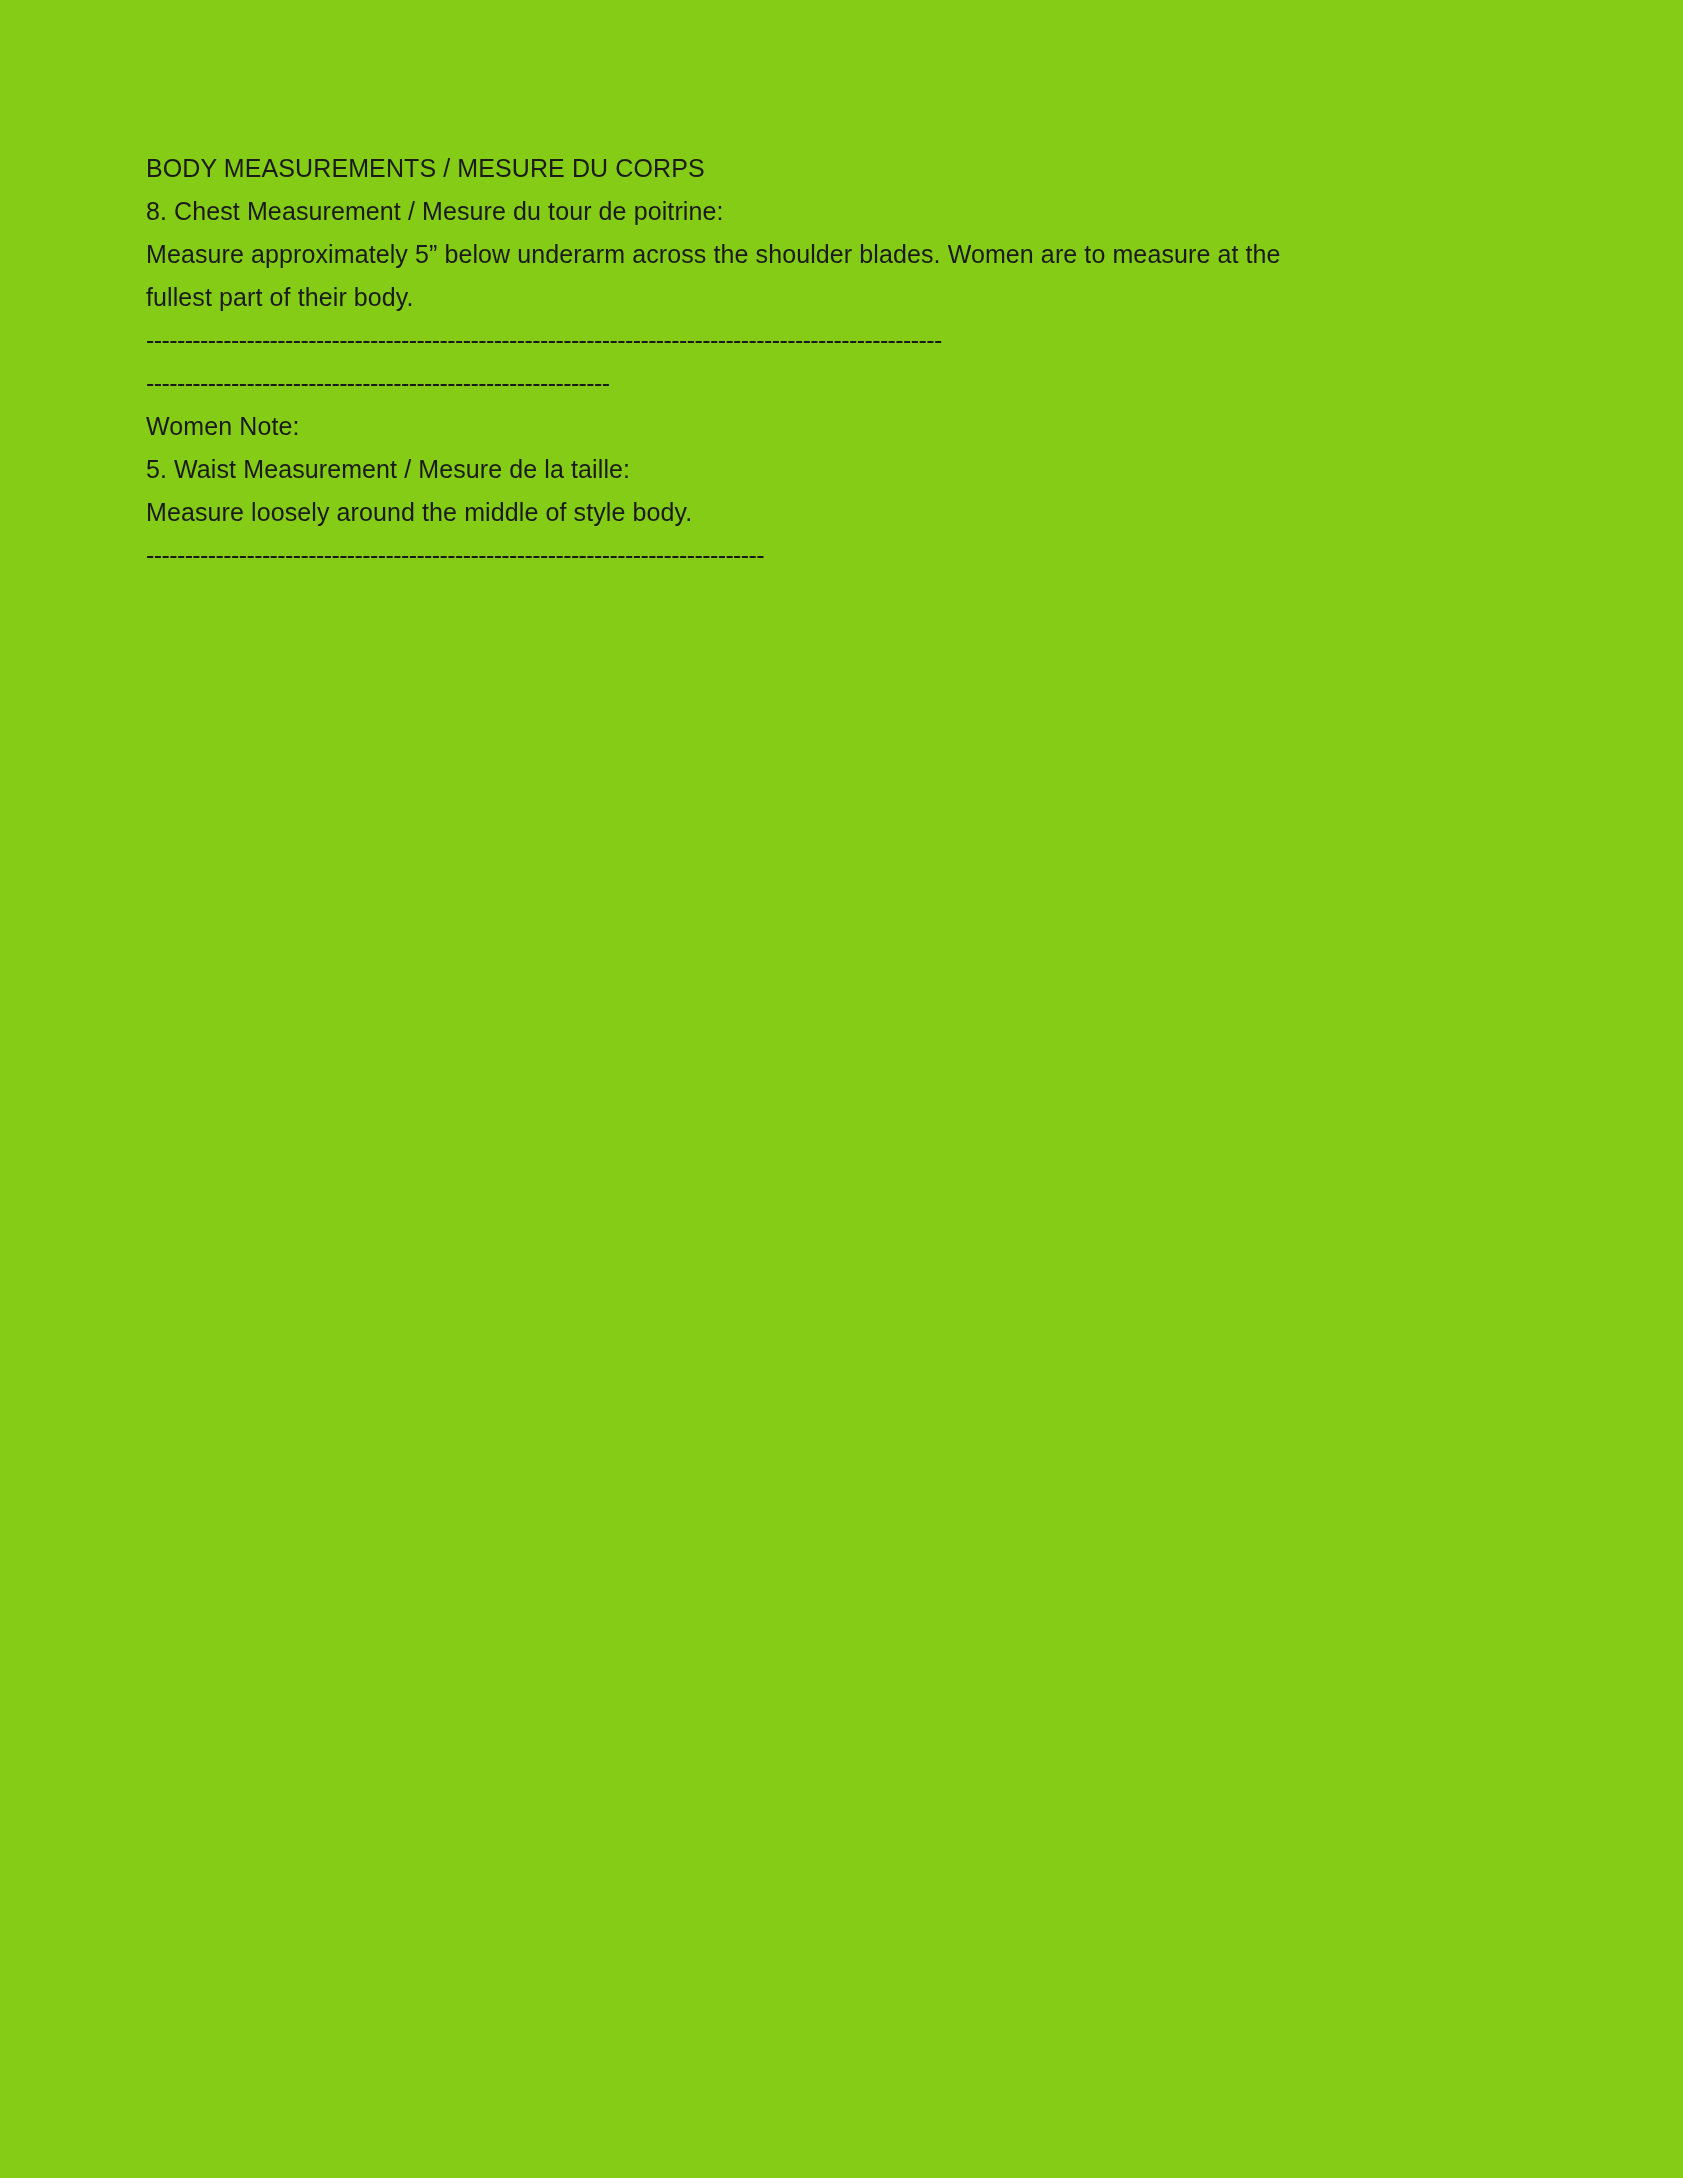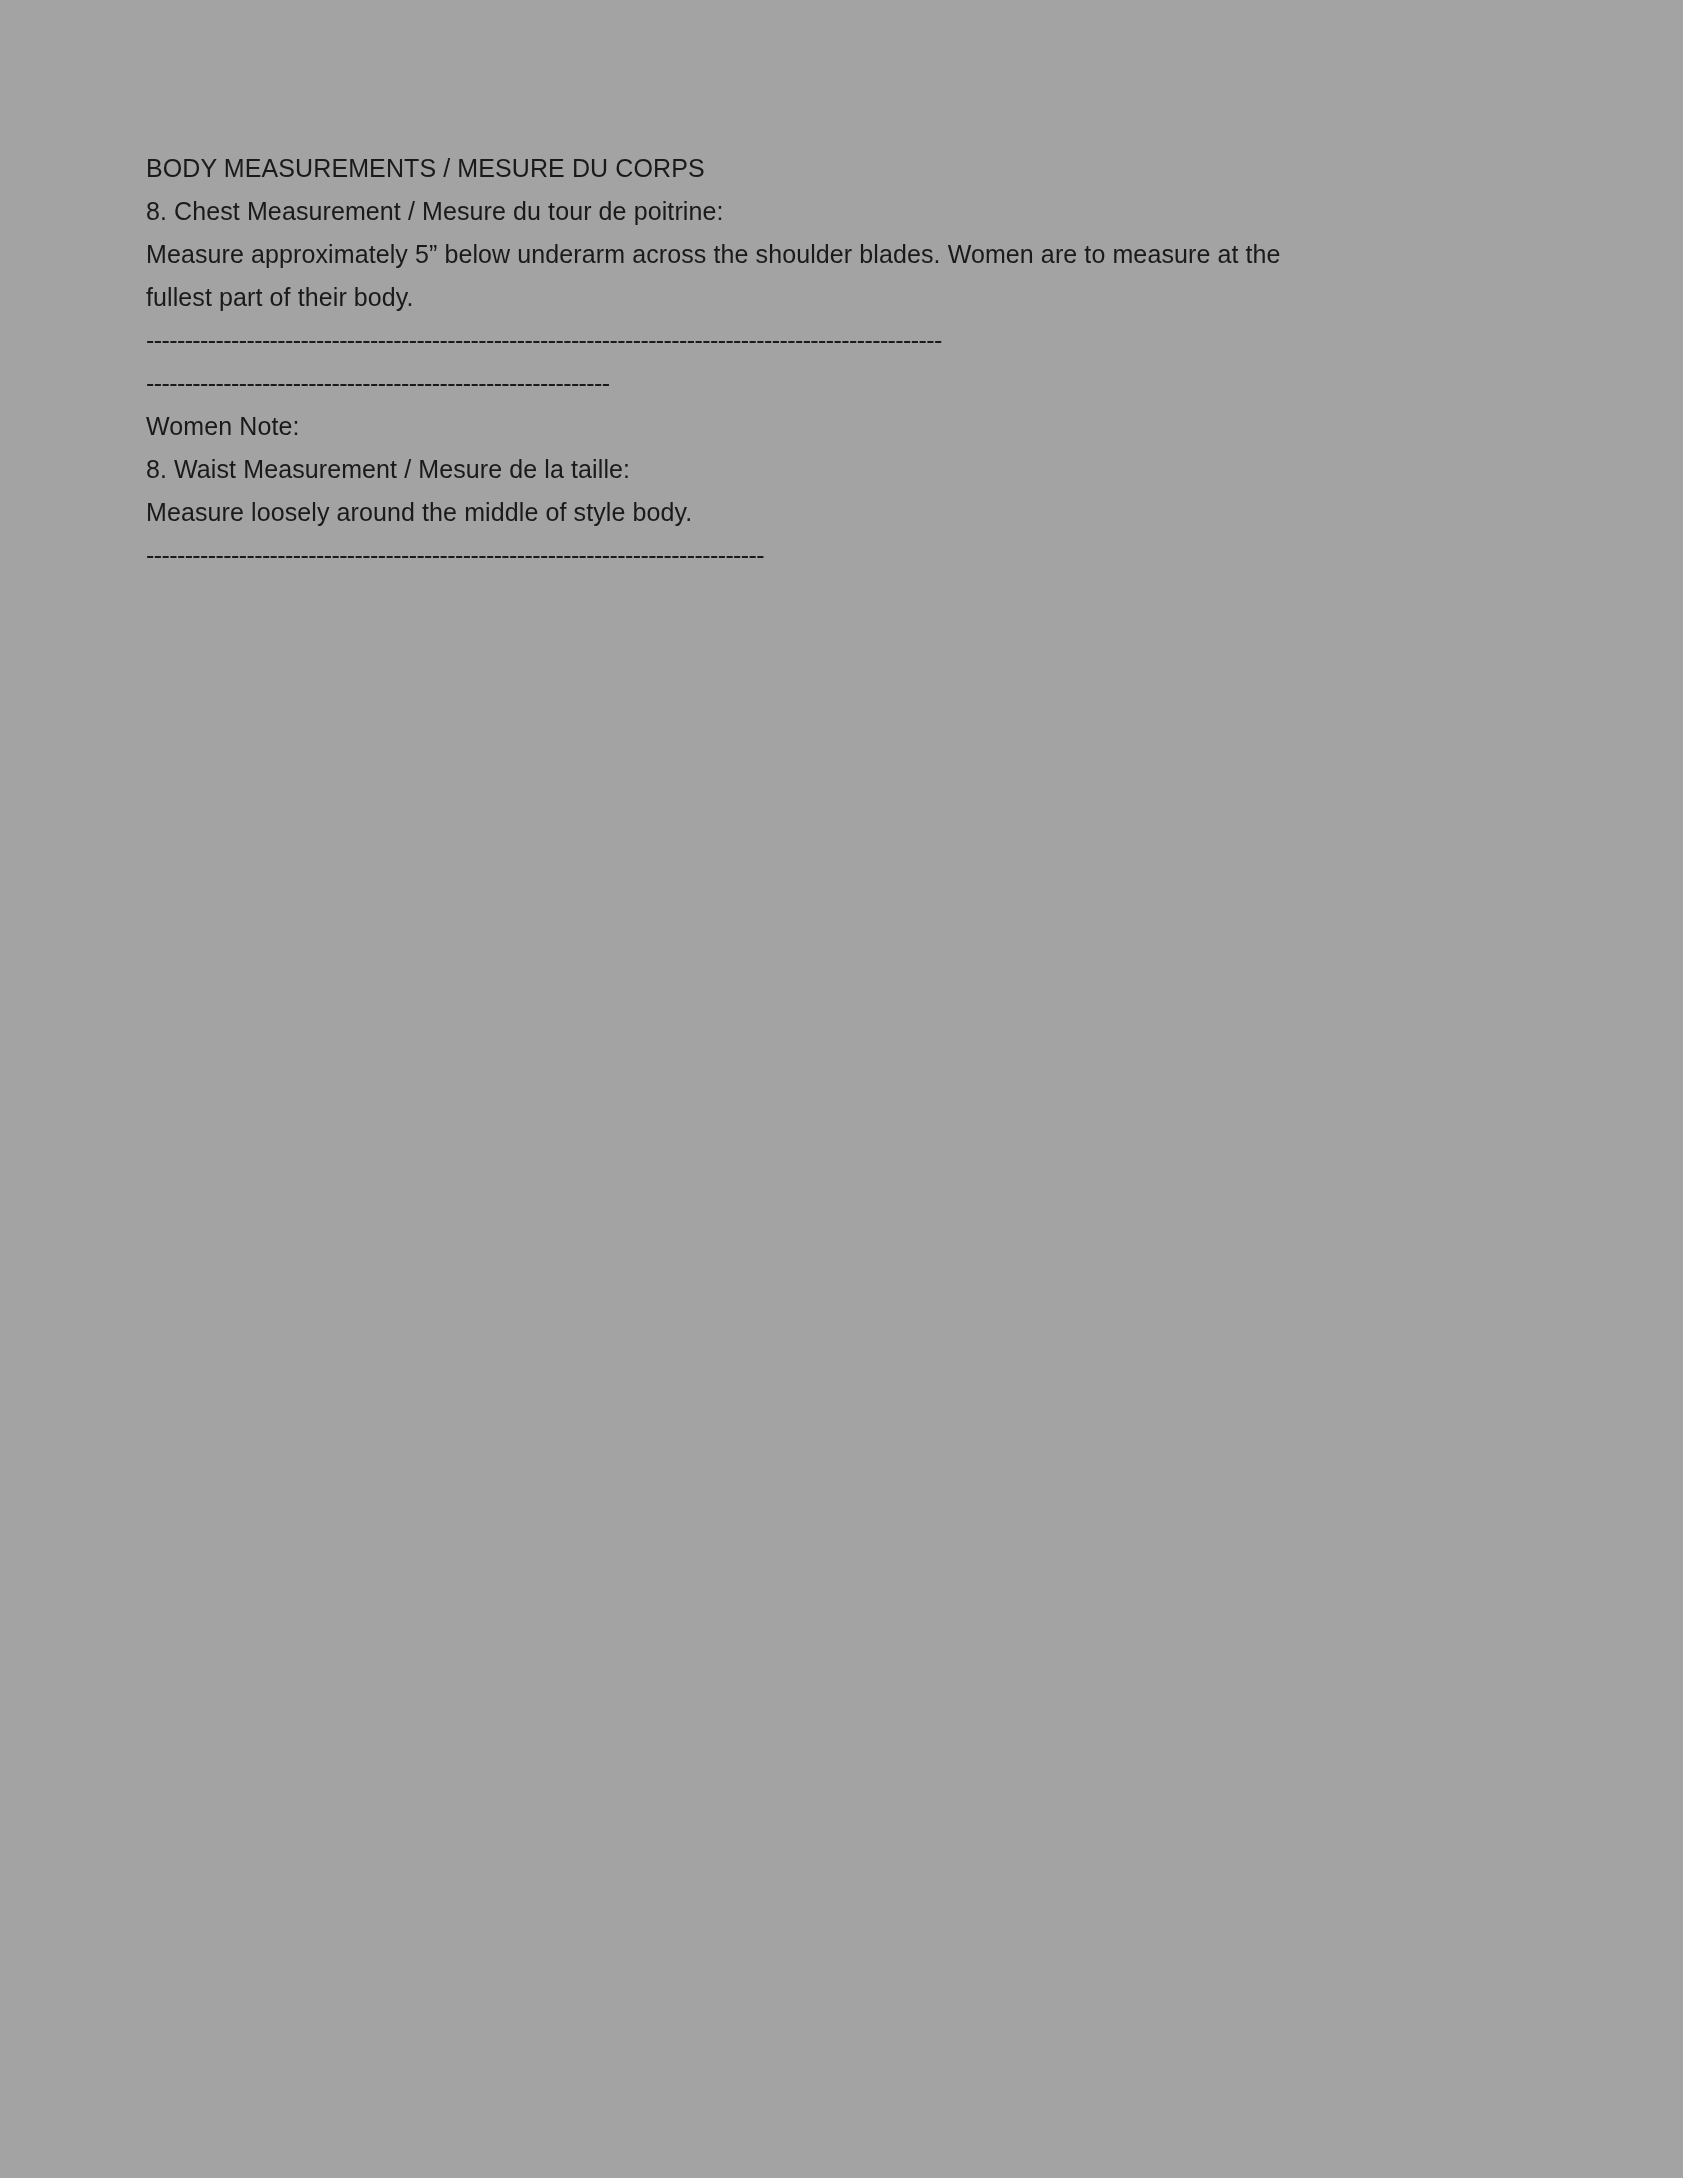--- a/index.html
+++ b/index.html
@@ -11,21 +11,21 @@
     width: 1683px;
     height: 2178px;
     font-family: "Liberation Sans", sans-serif;
     color: #000000;
     overflow: hidden;
   }
   .page {
     position: relative;
     width: 1683px;
     height: 2178px;
-    background: #a3a3a3;
+    background: #84cc16;
     box-sizing: border-box;
   }
   .doc-body {
     position: absolute;
     left: 146px;
     top: 147px;
     width: 1307px;
   }
   .line {
     font-size: 25px;
@@ -66,21 +66,21 @@
 
     <div class="para">Measure approximately 5” below underarm across the shoulder blades. Women are to measure at the fullest part of their body.</div>
 
     <div class="rule rule-long">-------------------------------------------------------------------------------------------------------</div>
 
 
     <div class="rule rule-mid">------------------------------------------------------------</div>
 
     <div class="line">Women Note:</div>
 
-    <div class="line">8. Waist Measurement / Mesure de la taille:</div>
+    <div class="line">5. Waist Measurement / Mesure de la taille:</div>
 
     <div class="line">Measure loosely around the middle of style body.</div>
 
     <div class="rule rule-short">--------------------------------------------------------------------------------</div>
 
   </div>
 </div>
 
 
 </body></html>

